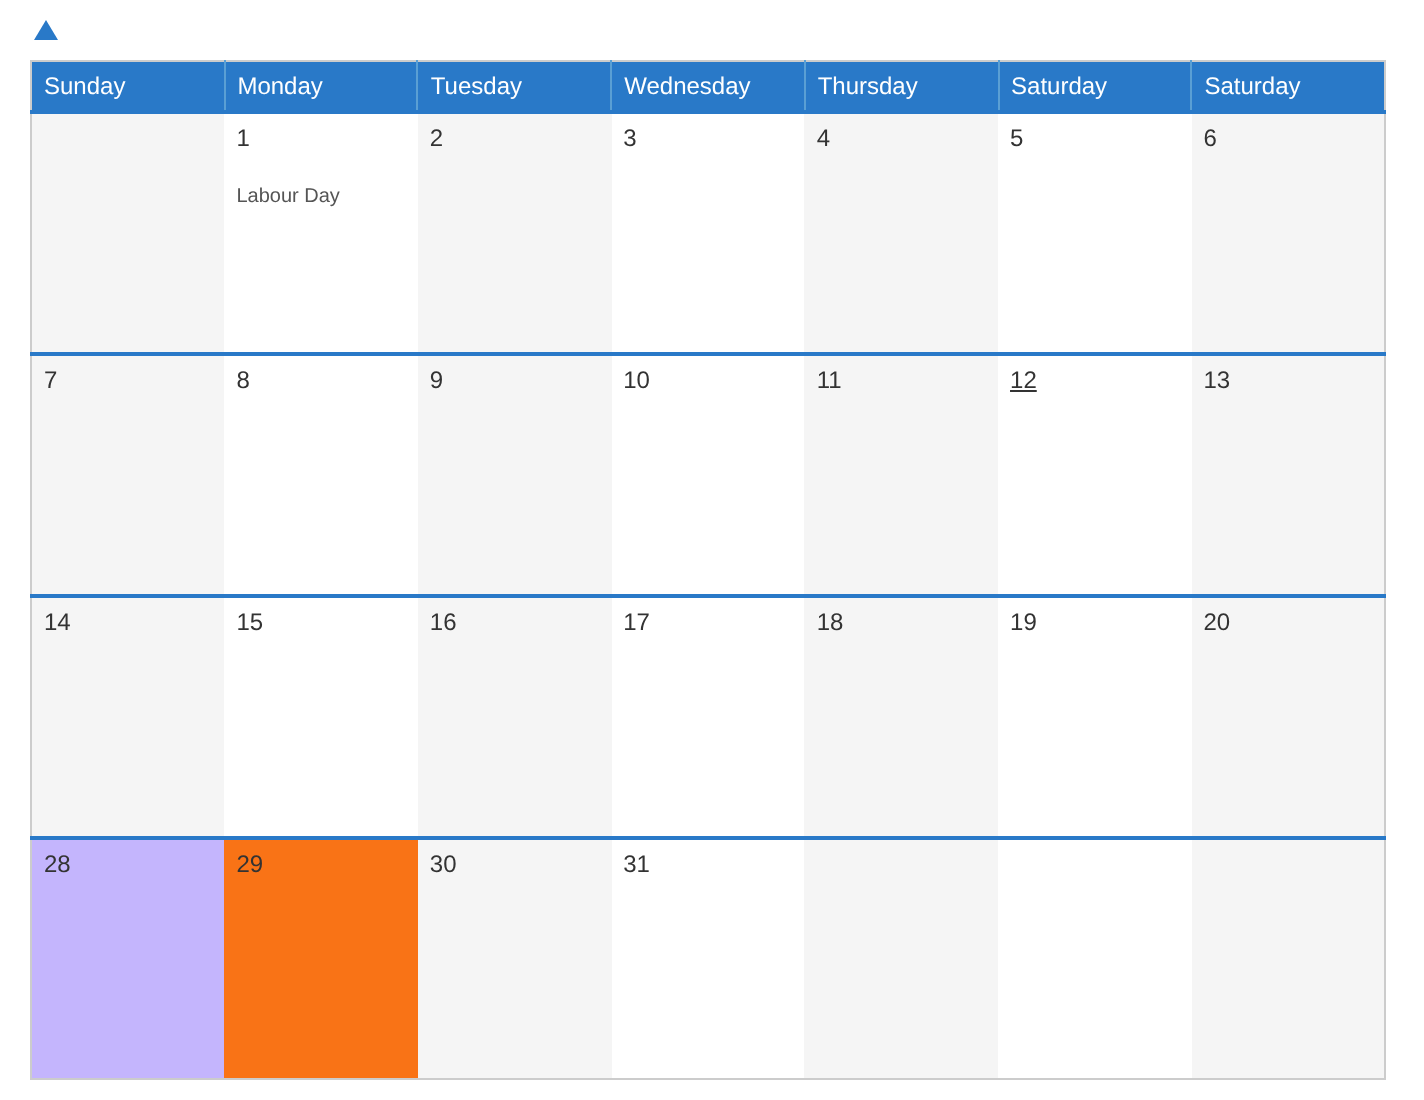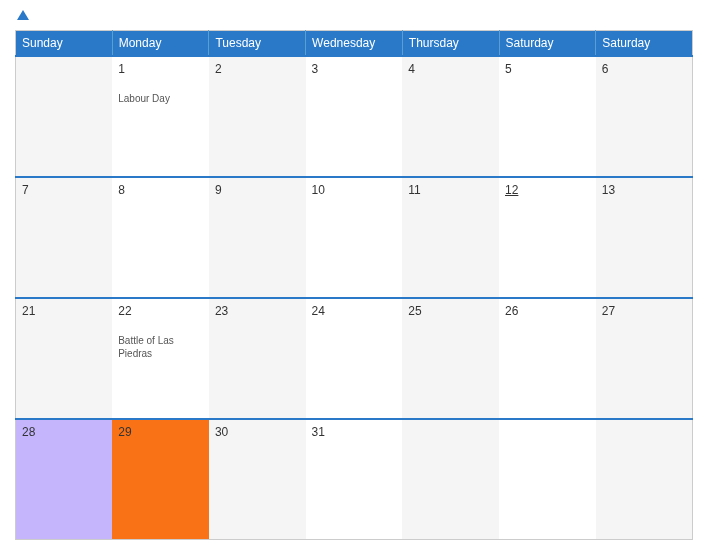--- a/index.html
+++ b/index.html
@@ -191,40 +191,39 @@
           </td>
           <td style="background: rgb(255, 255, 255); text-decoration: underline;">
             <span class="day-num">12</span>
           </td>
           <td style="background: rgb(245, 245, 245);">
             <span class="day-num">13</span>
           </td>
         </tr>
         <tr>
           <td style="background: rgb(245, 245, 245);">
-            <span class="day-num">21</span>
-          </td>
-          <td style="background: rgb(255, 255, 255);">
-            <span class="day-num">22</span>
-            <span class="holiday">Battle of Las Piedras</span>
-          </td>
-          <td style="background: rgb(245, 245, 245);">
-            <span class="day-num">23</span>
-          </td>
-          <td style="background: rgb(255, 255, 255);">
-            <span class="day-num">24</span>
-          </td>
-          <td style="background: rgb(245, 245, 245);">
-            <span class="day-num">25</span>
-          </td>
-          <td style="background: rgb(255, 255, 255);">
-            <span class="day-num">26</span>
-          </td>
-          <td style="background: rgb(245, 245, 245);">
-            <span class="day-num">27</span>
+            <span class="day-num">14</span>
+          </td>
+          <td style="background: rgb(255, 255, 255);">
+            <span class="day-num">15</span>
+          </td>
+          <td style="background: rgb(245, 245, 245);">
+            <span class="day-num">16</span>
+          </td>
+          <td style="background: rgb(255, 255, 255);">
+            <span class="day-num">17</span>
+          </td>
+          <td style="background: rgb(245, 245, 245);">
+            <span class="day-num">18</span>
+          </td>
+          <td style="background: rgb(255, 255, 255);">
+            <span class="day-num">19</span>
+          </td>
+          <td style="background: rgb(245, 245, 245);">
+            <span class="day-num">20</span>
           </td>
         </tr>
         <tr>
           <td style="background: #c4b5fd;">
             <span class="day-num">28</span>
           </td>
           <td style="background: #f97316;">
             <span class="day-num">29</span>
           </td>
           <td style="background: rgb(245, 245, 245);">

